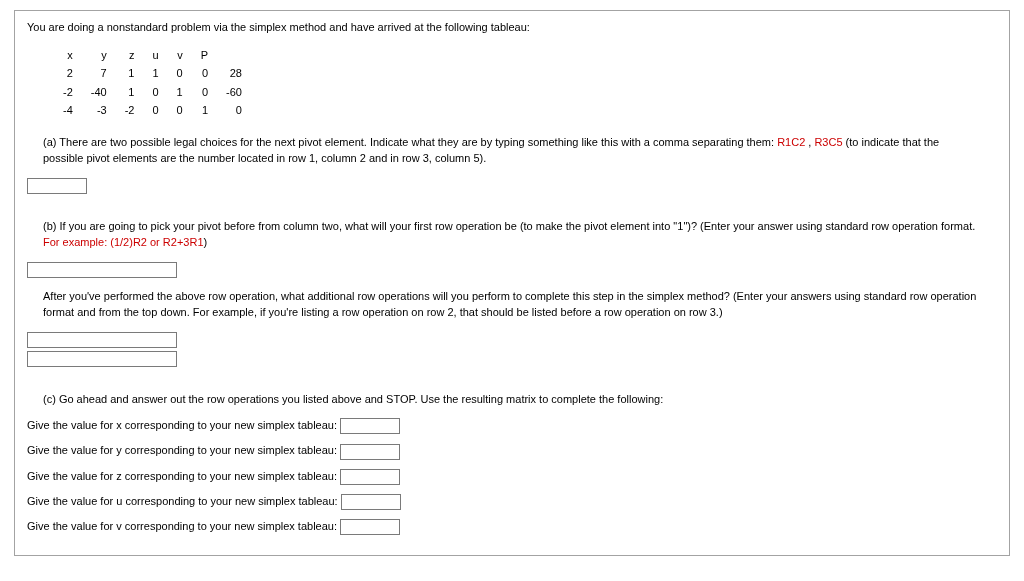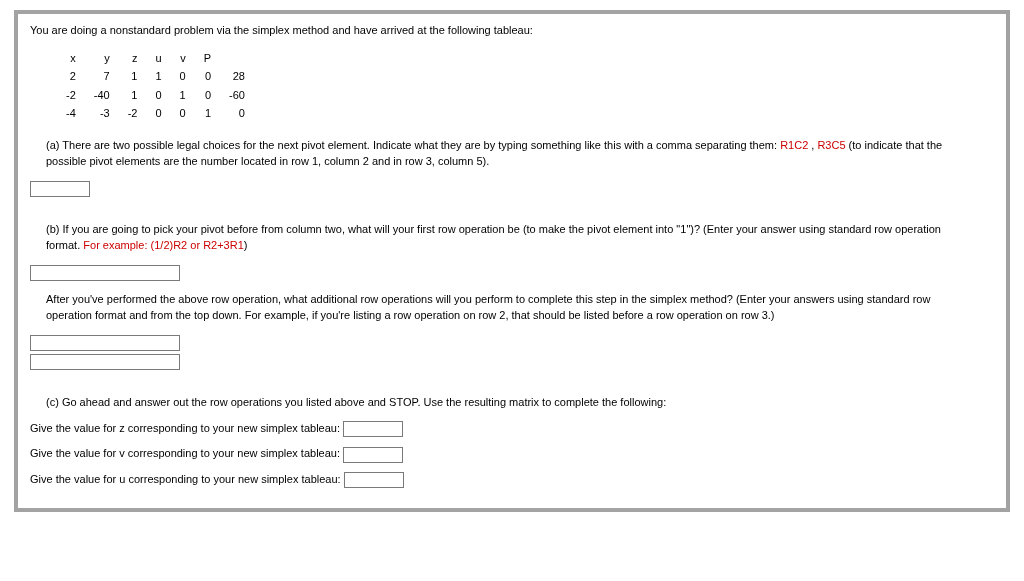--- a/index.html
+++ b/index.html
@@ -6,21 +6,21 @@
     body {
       margin: 0;
       padding: 10px 14px;
       font-family: Verdana, Arial, sans-serif;
       font-size: 11px;
       color: #000;
       background: #fff;
       line-height: 1.5;
     }
     .container {
-      border: 4px solid #a3a3a3;
+      border: 1px solid #a3a3a3;
       padding: 8px 12px 12px 12px;
     }
     .intro { margin-bottom: 10px; }
     table.tableau {
       border-collapse: collapse;
       margin-left: 30px;
       margin-bottom: 14px;
       font-family: Verdana, Arial, sans-serif;
       font-size: 11px;
     }
@@ -113,25 +113,33 @@
   </div>
   <div class="row-input">
     <input type="text" class="tbox w-long" style="">
   </div>
 
   <div class="para" style="margin-top:24px;">
     <span>(c) Go ahead and answer out the row operations you listed above and </span><span class="bold">STOP</span><span>. Use the resulting matrix to complete the following:</span>
   </div>
 
   <div class="value-row">
+    <span>Give the value for </span><span class="bold">x</span><span> corresponding to your new simplex tableau:</span>
+    <input type="text" class="tbox w-short" style="">
+  </div>
+  <div class="value-row">
+    <span>Give the value for </span><span class="bold">y</span><span> corresponding to your new simplex tableau:</span>
+    <input type="text" class="tbox w-short" style="">
+  </div>
+  <div class="value-row">
     <span>Give the value for </span><span class="bold">z</span><span> corresponding to your new simplex tableau:</span>
+    <input type="text" class="tbox w-short" style="">
+  </div>
+  <div class="value-row">
+    <span>Give the value for </span><span class="bold">u</span><span> corresponding to your new simplex tableau:</span>
     <input type="text" class="tbox w-short" style="">
   </div>
   <div class="value-row">
     <span>Give the value for </span><span class="bold">v</span><span> corresponding to your new simplex tableau:</span>
     <input type="text" class="tbox w-short" style="">
   </div>
-  <div class="value-row">
-    <span>Give the value for </span><span class="bold">u</span><span> corresponding to your new simplex tableau:</span>
-    <input type="text" class="tbox w-short" style="">
-  </div>
 
 </div>
 
 </body></html>

